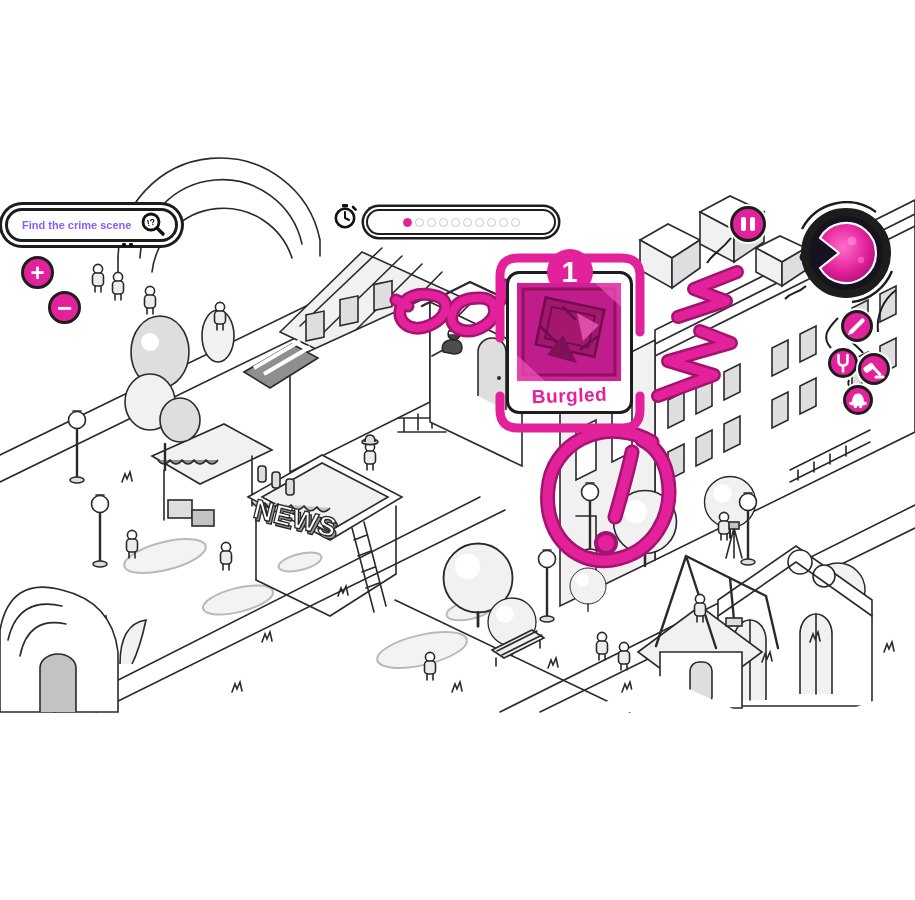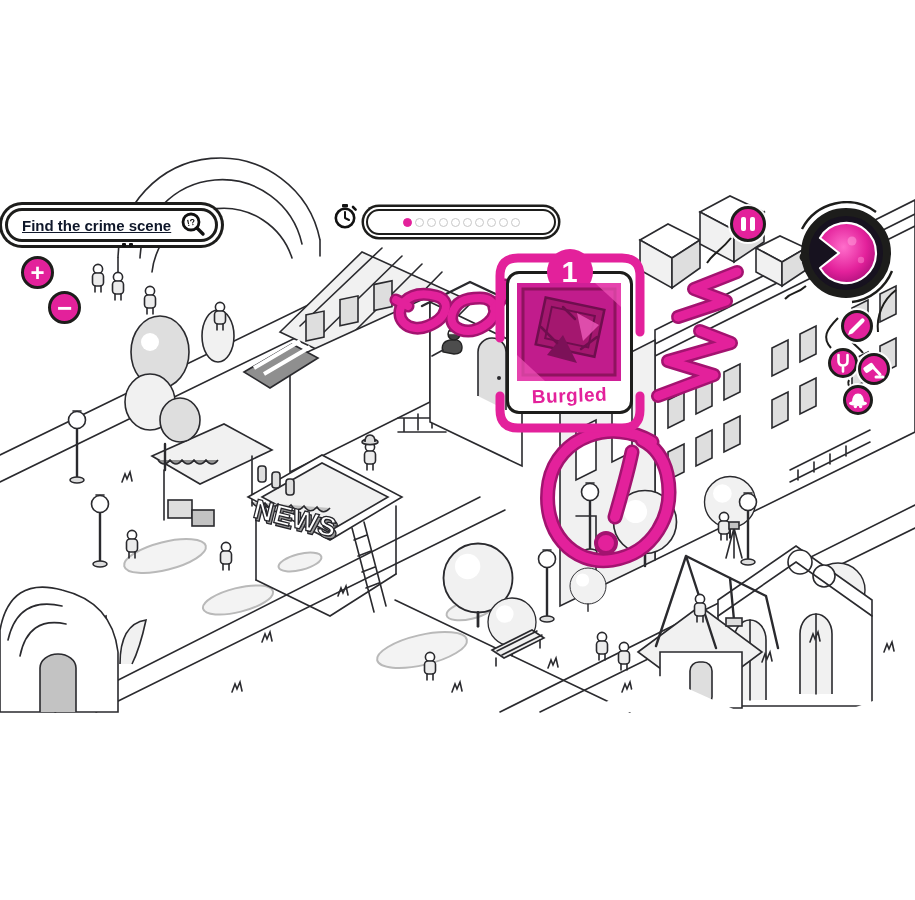--- a/index.html
+++ b/index.html
@@ -25,21 +25,21 @@
   .news-sh{font-family:"Liberation Sans",sans-serif;font-weight:bold;font-size:27px;
           fill:#9a9a9a;stroke:#26262b;stroke-width:1.3;letter-spacing:1px;}
 
   
   .hudbtn{position:absolute;display:flex;align-items:center;justify-content:center;
           background:var(--pink);border:3px solid var(--ink);border-radius:50%;
           box-shadow:0 0 0 2px rgba(255,255,255,.95);color:#fff;cursor:pointer;box-sizing:border-box;}
   #objective{position:absolute;left:5px;top:208px;height:34px;display:flex;align-items:center;gap:8px;
           background:#fff;border:3px solid var(--ink);border-radius:19px;padding:0 8px 0 14px;
           box-shadow:0 0 0 3px #fff,0 0 0 6px var(--ink);box-sizing:border-box;}
-  #objective .lbl{font-weight:bold;font-size:15px;color:#0f172a;white-space:nowrap;text-decoration:underline;}
+  #objective .lbl{font-weight:bold;font-size:11px;color:#8b5cf6;white-space:nowrap;}
   #obj-dots{position:absolute;left:122px;top:243px;display:flex;gap:3px;}
   #obj-dots i{width:4px;height:4px;background:#111;border-radius:1px;}
   #zoom-in {left:21px;top:256px;width:33px;height:33px;font:bold 24px/1 "Liberation Sans",sans-serif;}
   #zoom-out{left:48px;top:291px;width:33px;height:33px;font:bold 26px/1 "Liberation Sans",sans-serif;}
   #timer{position:absolute;left:329px;top:201px;width:32px;height:32px;background:#fff;
          border-radius:50%;display:flex;align-items:center;justify-content:center;}
   #progress{position:absolute;left:366px;top:209px;width:190px;height:26px;background:#fff;
          border:2.5px solid var(--ink);border-radius:14px;display:flex;align-items:center;justify-content:center;
          gap:3px;box-shadow:0 0 0 2px #fff,0 0 0 4.5px var(--ink);box-sizing:border-box;}
   #progress .dot{width:9px;height:9px;border-radius:50%;background:#fff;border:1.6px solid #c7c7c7;box-sizing:border-box;}

